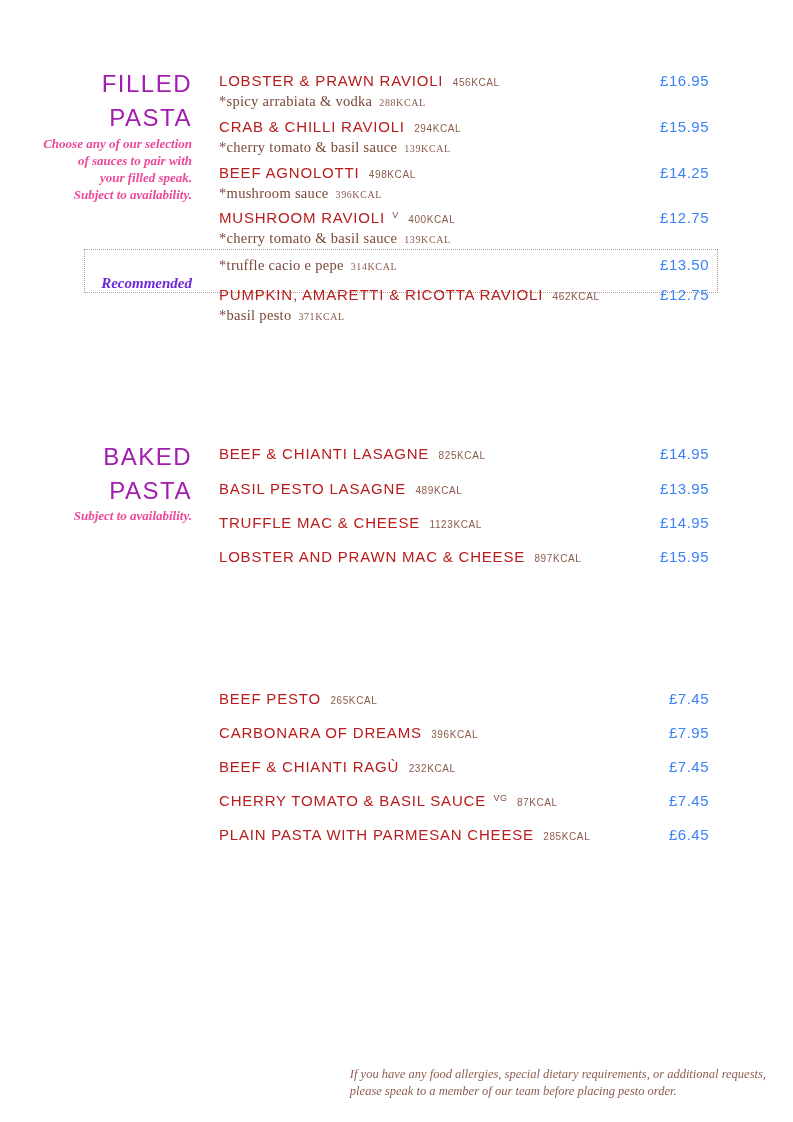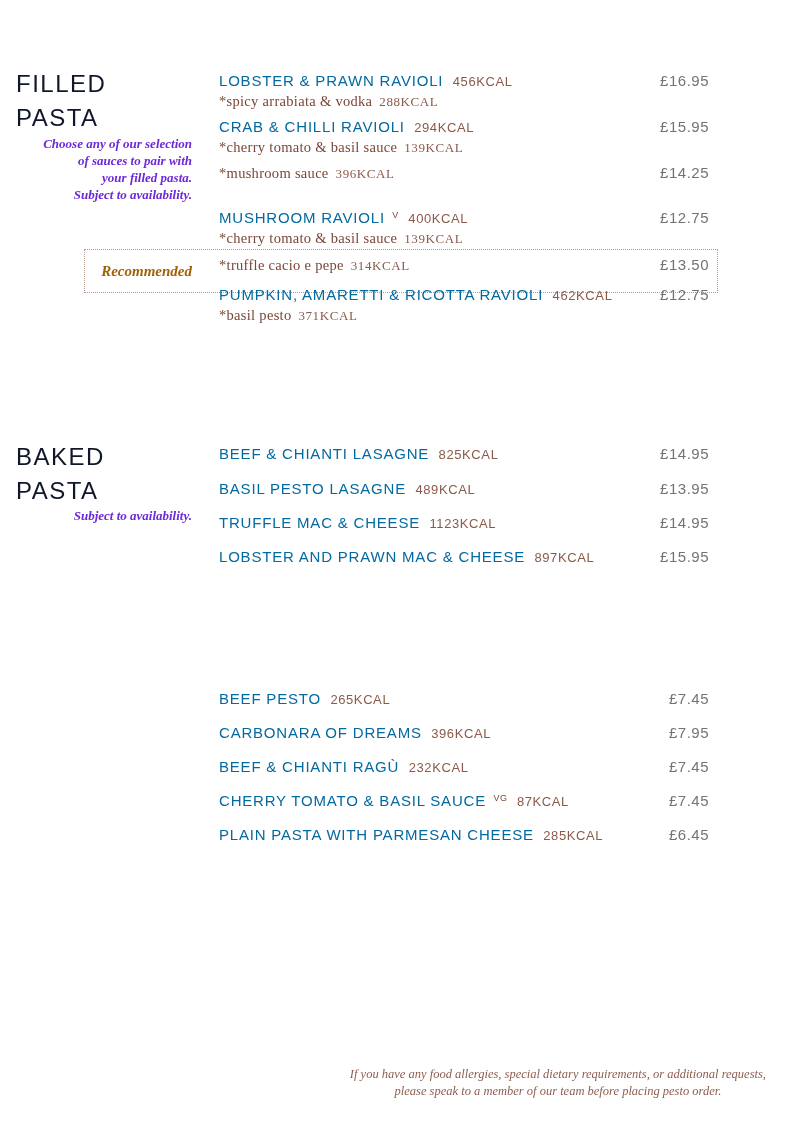--- a/index.html
+++ b/index.html
@@ -7,44 +7,44 @@
   .page {
     position:relative;
     width:793px; height:1122px;
     margin:0 auto;
     background:#ffffff;
     font-family:"Liberation Sans", sans-serif;
     overflow:hidden;
   }
   
   .heading {
-    position:absolute; left:16px; width:192px;
-    text-align:left;
+    position:absolute; left:0; width:192px;
+    text-align:right;
     font-size:24px; line-height:34px;
     letter-spacing:1.5px;
     font-weight:400;
-    color:#0f172a;
+    color:#a21caf;
   }
   .note {
     position:absolute; left:0; width:192px;
     text-align:right;
     font-family:"Liberation Serif", serif;
     font-style:italic; font-weight:bold;
     font-size:13px; line-height:17px;
-    color:#6d28d9;
+    color:#ec4899;
   }
   
   .row { position:absolute; left:219px; right:84px; }
   .iname {
     font-size:15px; line-height:20px;
     letter-spacing:0.8px;
-    color:#0369a1;
+    color:#b91c1c;
   }
   .kcal {
-    font-size:13px;
+    font-size:10px;
     letter-spacing:0.6px;
     color:#8a5a4a;
     margin-left:5px;
   }
   .diet {
     font-size:9px;
     letter-spacing:0.5px;
     color:#7d4738;
     position:relative; top:-5px;
     margin-left:3px;
@@ -54,63 +54,63 @@
     font-size:14.5px; line-height:19px;
     letter-spacing:0.3px;
     color:#7a4637;
     margin-top:1px;
   }
   .subline .kcal { margin-left:3px; }
   .price {
     position:absolute; right:0; top:0;
     font-size:15px; line-height:20px;
     letter-spacing:0.5px;
-    color:#737373;
+    color:#3b82f6;
   }
   
   .rec-box {
     position:absolute;
     left:84px; top:249px;
     width:634px; height:44px;
     border:1px dotted #b39a8d;
   }
   .rec-label {
-    position:absolute; left:0; top:0;
+    position:absolute; left:0; top:12px;
     width:107px; height:42px;
     line-height:42px;
     text-align:right;
     font-family:"Liberation Serif", serif;
     font-style:italic; font-weight:bold;
     font-size:15px;
-    color:#a16207;
+    color:#6d28d9;
   }
   
   .footer {
     position:absolute;
     right:27px; top:1066px;
-    text-align:center;
+    text-align:left;
     font-family:"Liberation Serif", serif;
     font-style:italic;
     font-size:12.5px; line-height:17px;
     color:#8e5d4f;
   }
 </style>
 </head>
 <body>
 
 <div class="page">
 
   <div class="heading" style="top:67px">
     <div>FILLED</div>
     <div>PASTA</div>
   </div>
   <div class="note" style="top:135px">
     <div>Choose any of our selection</div>
     <div>of sauces to pair with</div>
-    <div>your filled pasta.</div>
+    <div>your filled speak.</div>
     <div>Subject to availability.</div>
   </div>
 
   <div class="rec-box">
     <span class="rec-label">Recommended</span>
   </div>
 
   <div class="row" style="top:71px">
     <div>
       <span class="iname">LOBSTER &amp; PRAWN RAVIOLI</span>
@@ -129,20 +129,24 @@
       <span class="kcal">294KCAL</span>
     </div>
     <div class="subline">
       <span>*cherry tomato &amp; basil sauce</span>
       <span class="kcal">139KCAL</span>
     </div>
     <span class="price">£15.95</span>
   </div>
 
   <div class="row" style="top:163px">
+    <div>
+      <span class="iname">BEEF AGNOLOTTI</span>
+      <span class="kcal">498KCAL</span>
+    </div>
     <div class="subline">
       <span>*mushroom sauce</span>
       <span class="kcal">396KCAL</span>
     </div>
     <span class="price">£14.25</span>
   </div>
 
   <div class="row" style="top:208px">
     <div>
       <span class="iname">MUSHROOM RAVIOLI</span>

